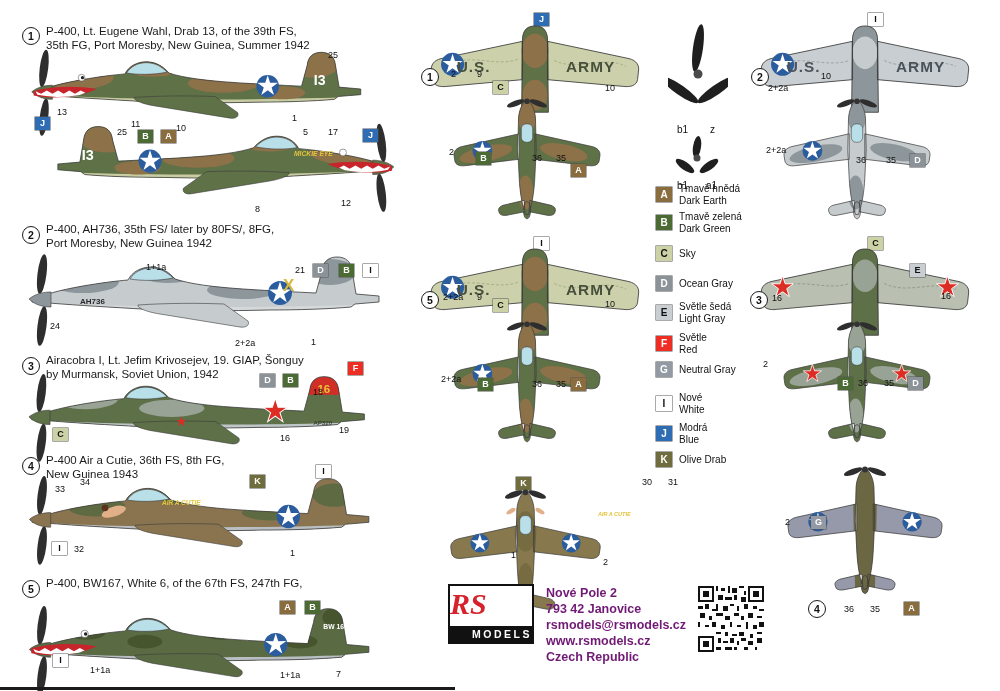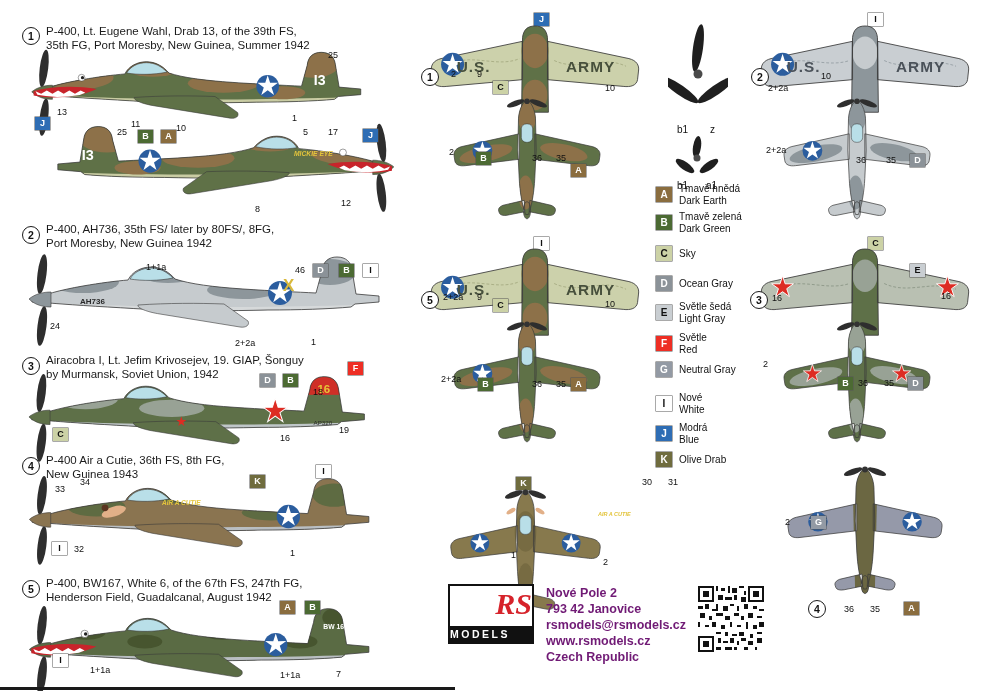--- a/index.html
+++ b/index.html
@@ -14,23 +14,23 @@
         text-align:center;color:#fff;box-shadow:0 0 0 0.5px #555;}
   .chip.lt{color:#111;}
   .mark-x{position:absolute;font-size:17px;font-weight:bold;color:#d9b93c;}
   .noseart{position:absolute;font-size:6.5px;font-weight:bold;font-style:italic;color:#e3c43c;white-space:nowrap;}
   .leg-row{position:absolute;display:flex;align-items:center;gap:7px;}
   .leg-chip{width:16px;height:15px;line-height:15px;font-size:10px;font-weight:bold;text-align:center;
             color:#fff;box-shadow:0 0 0 0.5px #555;flex:none;}
   .leg-chip.lt{color:#111;}
   .leg-txt{display:flex;flex-direction:column;justify-content:center;font-size:10px;line-height:11.5px;color:#111;}
   .logo-box{position:absolute;border:2px solid #111;background:#fff;display:flex;flex-direction:column;}
-  .logo-rs{flex:1;text-align:right;font-family:"Liberation Serif",serif;font-weight:bold;font-style:italic;
-           font-size:30px;color:#d6232b;line-height:36px;padding-left:22px;}
-  .logo-bar{height:16px;background:#111;color:#fff;font-size:10.5px;letter-spacing:2.5px;text-align:left;line-height:16px;font-weight:bold;}
+  .logo-rs{flex:1;text-align:left;font-family:"Liberation Serif",serif;font-weight:bold;font-style:italic;
+           font-size:30px;color:#d6232b;line-height:36px;}
+  .logo-bar{height:16px;background:#111;color:#fff;font-size:10.5px;letter-spacing:2.5px;text-align:right;line-height:16px;font-weight:bold;}
   .addr{position:absolute;font-size:12.5px;font-weight:bold;line-height:16px;color:#701a75;}
   svg text{font-family:"Liberation Sans",sans-serif;}
   .edge{position:absolute;background:#1a1a1a;}
 </style>
 </head>
 <body>
 
 <div class="page">
 
 <svg width="0" height="0" class="abs" aria-hidden="true">
@@ -157,21 +157,21 @@
   <use href="#glassP" fill="#b9dfe8" stroke="#3a3a3a" stroke-width="0.6"></use>
   <use href="#spinP" fill="#8d969b" stroke="#3a3a3a" stroke-width="0.6"></use>
   <g transform="translate(252,47)">
         <circle r="12" fill="#2b5d9e"></circle>
         <use href="#star" fill="#fff" transform="scale(1.15)"></use>
       </g>
   <text x="52" y="58" font-size="8" font-weight="bold" fill="#2a2a2a">AH736</text>
 </svg>
 
 <span class="co" style="left:146px;top:262px">1+1a</span>
-<span class="co" style="left:295px;top:265px">46</span>
+<span class="co" style="left:295px;top:265px">21</span>
 <span class="chip" style="left: 313px; top: 264px; background-color: rgb(139, 146, 152);">D</span>
 <span class="chip" style="left: 339px; top: 264px; background-color: rgb(76, 106, 51);">B</span>
 <span class="chip lt" style="left: 363px; top: 264px; background-color: rgb(255, 255, 255);">I</span>
 <span class="mark-x" style="left:283px;top:276px">X</span>
 <span class="co" style="left:50px;top:321px">24</span>
 <span class="co" style="left:235px;top:338px">2+2a</span>
 <span class="co" style="left:311px;top:337px">1</span>
 
 <div class="nc" style="left:22px;top:357px">3</div>
 <div class="cap" style="left:46px;top:353px">Airacobra I, Lt. Jefim Krivosejev, 19. GIAP, Šonguy</div>
@@ -251,21 +251,20 @@
 <span class="co" style="left:80px;top:477px">34</span>
 <span class="chip" style="left: 250px; top: 475px; background-color: rgb(111, 108, 62);">K</span>
 <span class="chip lt" style="left: 316px; top: 465px; background-color: rgb(255, 255, 255);">I</span>
 <span class="noseart" style="left:162px;top:499px">AIR A CUTIE</span>
 <span class="chip lt" style="left: 52px; top: 542px; background-color: rgb(255, 255, 255);">I</span>
 <span class="co" style="left:74px;top:544px">32</span>
 <span class="co" style="left:290px;top:548px">1</span>
 
 <div class="nc" style="left:22px;top:580px">5</div>
 <div class="cap" style="left:46px;top:576px">P-400, BW167, White 6, of the 67th FS, 247th FG,</div>
-<div class="cap" style="left:46px;top:590px">Henderson Field, Guadalcanal, August 1942</div>
 
 <svg class="abs" style="left:28px;top:598px" width="350" height="97" viewBox="0 0 360 100">
   <defs>
         <clipPath id="cp5">
           <use href="#fusP"></use>
         </clipPath>
       </defs>
   <ellipse cx="14" cy="28" rx="4.5" ry="20" fill="#2e2e2e" transform="rotate(7 14 28)"></ellipse>
   <ellipse cx="14" cy="80" rx="4.5" ry="20" fill="#2e2e2e" transform="rotate(7 14 80)"></ellipse>
   <use href="#fusP" fill="#5a6b44"></use>

